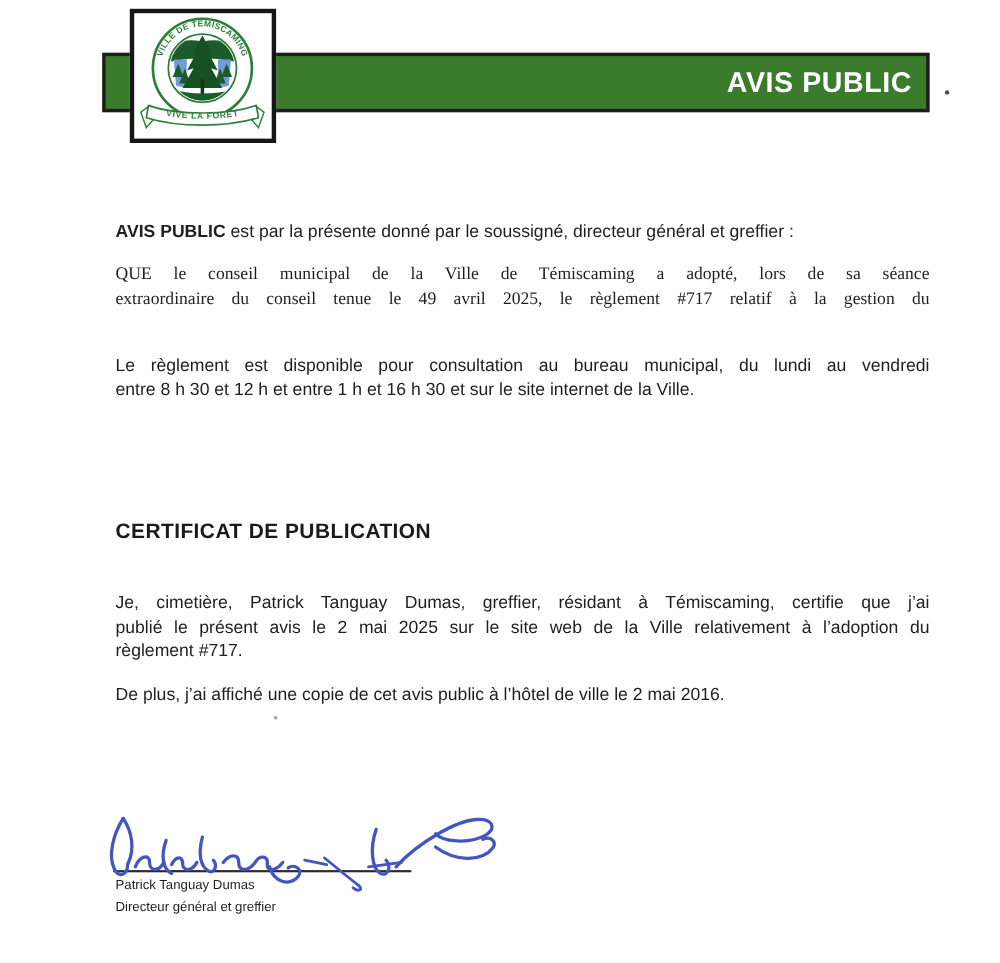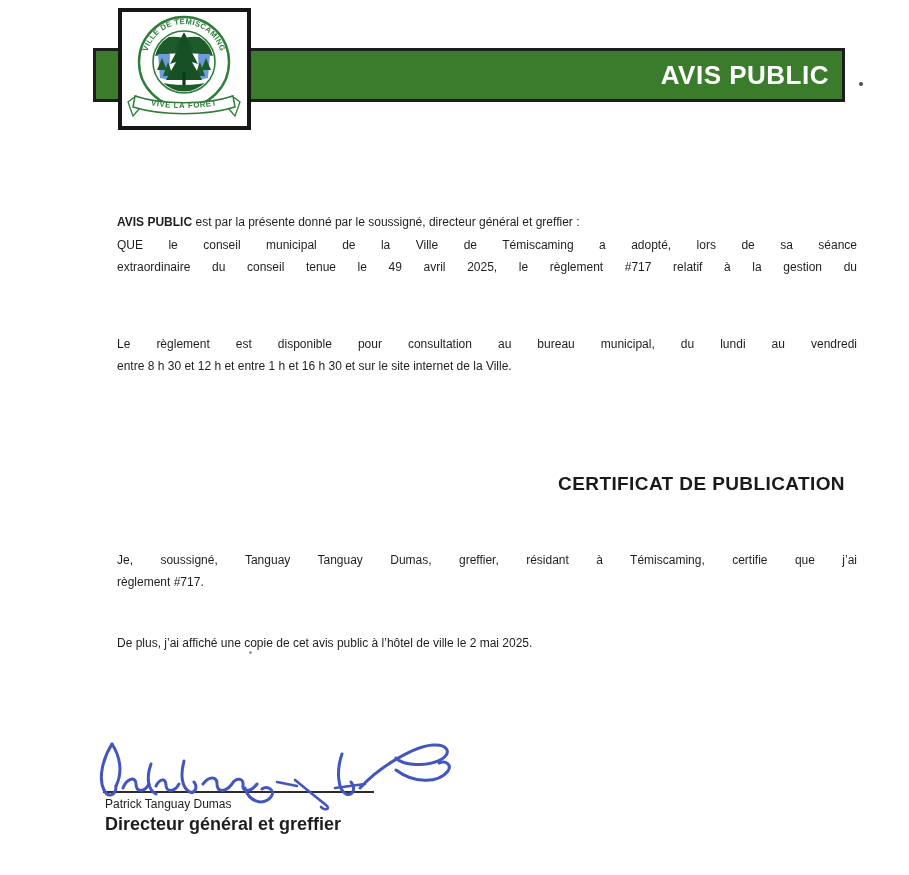--- a/index.html
+++ b/index.html
@@ -14,37 +14,37 @@
     display:flex;align-items:center;justify-content:flex-end;padding-right:13px;
     z-index:1;
   }
   .banner-text{color:#ffffff;font-weight:bold;font-size:26px;letter-spacing:.5px;}
   .logo-box{
     position:absolute;left:118px;top:8px;width:133px;height:122px;
     background:#ffffff;border:4px solid #161616;box-sizing:border-box;
     z-index:2;display:flex;align-items:center;justify-content:center;
   }
   
-  .para{position:absolute;left:105px;width:740px;font-size:12px;line-height:21.5px;margin:12px;}
+  .para{position:absolute;left:105px;width:740px;font-size:16px;line-height:21.5px;margin:0;}
   .jline{text-align:justify;text-align-last:justify;}
   .p-intro{top:200px;}
-  .p-adoption{top:223px;}
+  .p-adoption{top:239px;font-family:Liberation Serif, serif;}
   .p-consultation{top:322px;}
   .cert-heading{
     position:absolute;left:105px;top:473px;width:740px;margin:0;
-    text-align:right;font-size:19px;font-weight:bold;letter-spacing:.4px;color:#1a1a1a;
+    text-align:left;font-size:19px;font-weight:bold;letter-spacing:.4px;color:#1a1a1a;
   }
   .p-published{top:538px;}
   .p-posted{top:621px;}
   .p-witness{top:661px;}
   
   .signature-svg{position:absolute;left:95px;top:738px;z-index:3;}
   .sig-line{position:absolute;left:103px;top:791px;width:271px;border-top:2px solid #2b2b2b;z-index:2;}
   .sig-name{position:absolute;left:105px;top:794px;font-size:12px;line-height:20px;}
-  .sig-title{position:absolute;left:105px;top:814px;font-size:18px;line-height:20px;font-weight:bold;}
+  .sig-title{position:absolute;left:105px;top:814px;font-size:12px;line-height:20px;}
   
   .speck{position:absolute;border-radius:50%;}
   .speck-1{left:859px;top:82px;width:4px;height:4px;background:#4a4a4a;}
   .speck-2{left:249px;top:651px;width:3px;height:3px;background:#9c9c9c;}
 </style>
 </head>
 <body>
 
 <div class="page">
 
@@ -100,25 +100,26 @@
   </div>
 
   <div class="para p-consultation">
     <div class="jline">Le règlement est disponible pour consultation au bureau municipal, du lundi au vendredi</div>
     <div>entre 8 h 30 et 12 h et entre 1 h et 16 h 30 et sur le site internet de la Ville.</div>
   </div>
 
   <h2 class="cert-heading">CERTIFICAT DE PUBLICATION</h2>
 
   <div class="para p-published">
-    <div class="jline">Je, soussigné, Tanguay Tanguay Dumas, greffier, résidant à Témiscaming, certifie que j’ai</div>
+    <div class="jline">Je, cimetière, Patrick Tanguay Dumas, greffier, résidant à Témiscaming, certifie que j’ai</div>
+    <div class="jline">publié le présent avis le 2 mai 2025 sur le site web de la Ville relativement à l’adoption du</div>
     <div>règlement #717.</div>
   </div>
 
-  <p class="para p-posted">De plus, j’ai affiché une copie de cet avis public à l’hôtel de ville le 2 mai 2025.</p>
+  <p class="para p-posted">De plus, j’ai affiché une copie de cet avis public à l’hôtel de ville le 2 mai 2016.</p>
 
   <svg class="signature-svg" width="360" height="80" viewBox="0 0 360 80" fill="none" stroke="#4356c0" stroke-width="3" stroke-linecap="round" stroke-linejoin="round">
     <path d="M17,6 C8,20 3,40 9,52 C13,60 21,58 21,48"></path>
     <path d="M17,6 C25,18 28,34 21,48"></path>
     <path d="M28,50 C32,40 41,38 41,46 C41,54 49,55 54,46"></path>
     <path d="M56,26 C51,40 53,52 61,56"></path>
     <path d="M61,48 C65,40 71,40 71,47 C71,54 79,55 84,46"></path>
     <path d="M89,23 C85,38 87,50 95,54 C100,56 103,49 99,44"></path>
     <path d="M108,46 C114,38 122,38 122,46 C122,54 130,55 137,46 C141,39 149,40 148,47 C147,54 155,55 162,46"></path>
     <path d="M150,50 C154,64 168,68 176,59 C181,52 172,47 167,51"></path>

